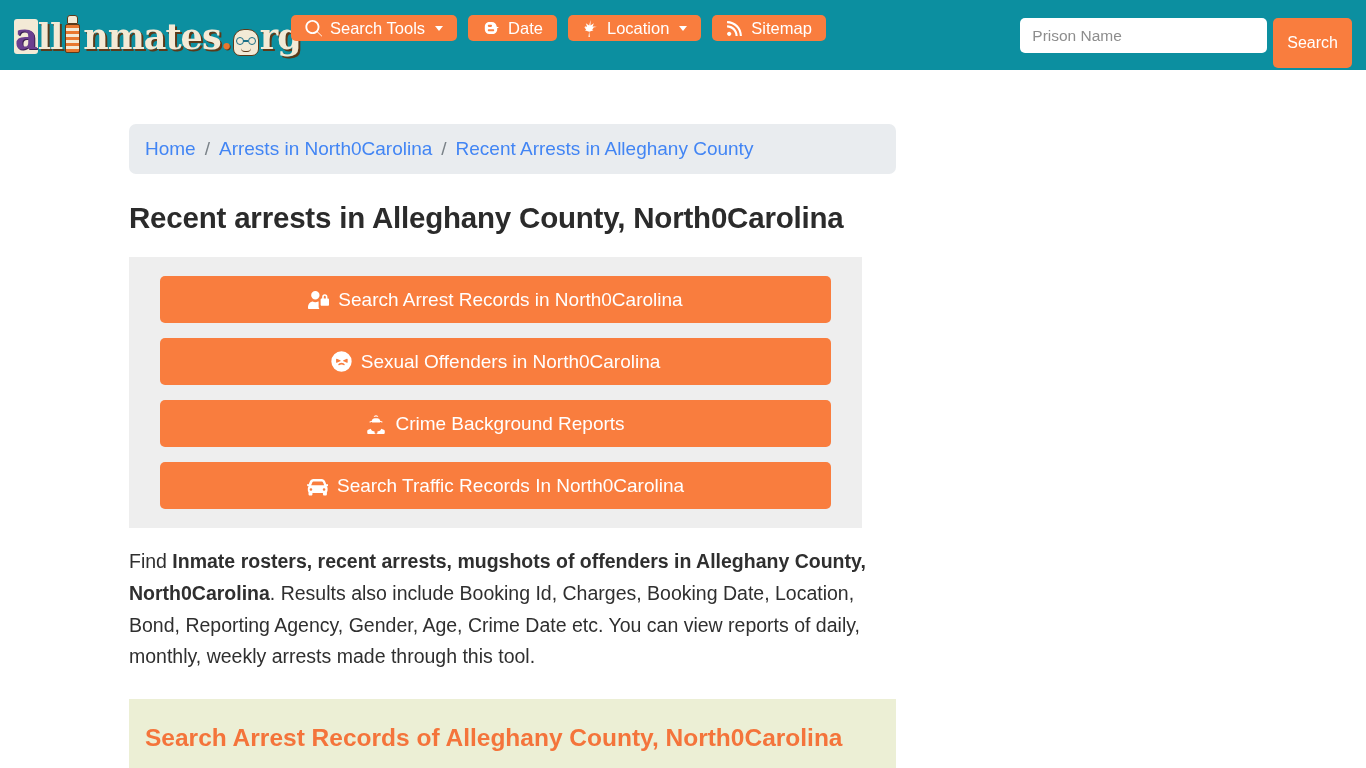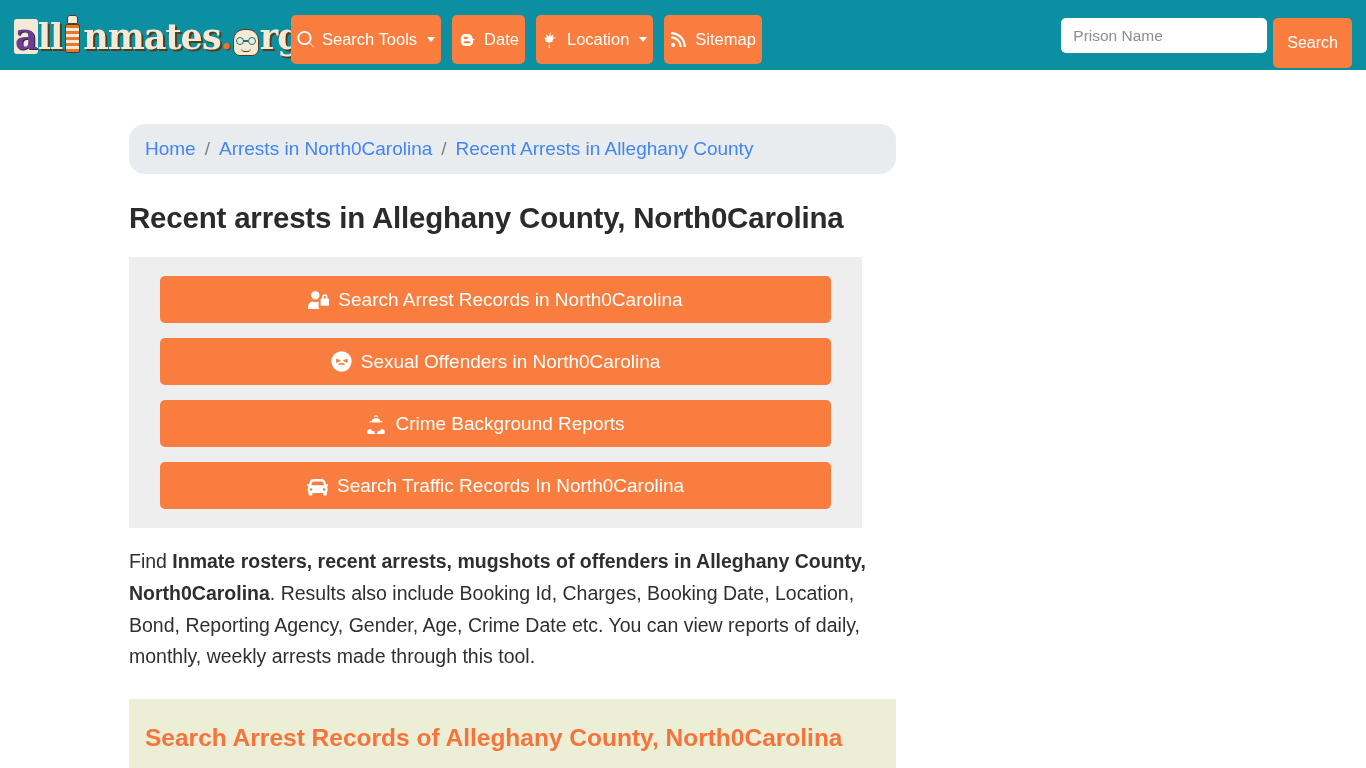--- a/index.html
+++ b/index.html
@@ -108,22 +108,22 @@
     left: 291px; top: 15px;
     display: flex;
     align-items: center;
     gap: 11px;
   }
   .nav-btn {
     background: #f97d3e;
     color: #ffffff;
     border: none;
     border-radius: 5px;
-    height: 49px;
-    padding: 0 6px;
+    height: 26px;
+    padding: 0 14px;
     display: flex;
     align-items: center;
     gap: 8px;
     font-size: 16.5px;
     font-weight: 500;
     cursor: pointer;
     white-space: nowrap;
     font-family: "Liberation Sans", sans-serif;
   }
   .nav-btn .label { line-height: 1; }
@@ -139,21 +139,21 @@
 
   
   .search-wrap {
     position: absolute;
     right: 14px; top: 18px;
     display: flex;
     align-items: stretch;
     gap: 6px;
   }
   .search-input {
-    width: 206px;
+    width: 247px;
     height: 35px;
     border: none;
     border-radius: 5px;
     background: #ffffff;
     padding: 0 12px;
     font-size: 15.5px;
     color: #333;
     outline: none;
     font-family: "Liberation Sans", sans-serif;
   }
@@ -176,21 +176,21 @@
     width: 1366px;
   }
   .container {
     position: absolute;
     left: 129px; top: 54px;
     width: 767px;
   }
 
   .breadcrumb {
     background: #e9ecef;
-    border-radius: 16px;
+    border-radius: 7px;
     padding: 14px 16px;
     font-size: 19px;
     display: flex;
     align-items: center;
     flex-wrap: nowrap;
     gap: 0;
   }
   .crumb { color: #4285f4; text-decoration: none; cursor: pointer; white-space: nowrap; }
   .crumb.active { color: #4285f4; }
   .crumb-sep { color: #7a8288; margin: 0 9px; }

